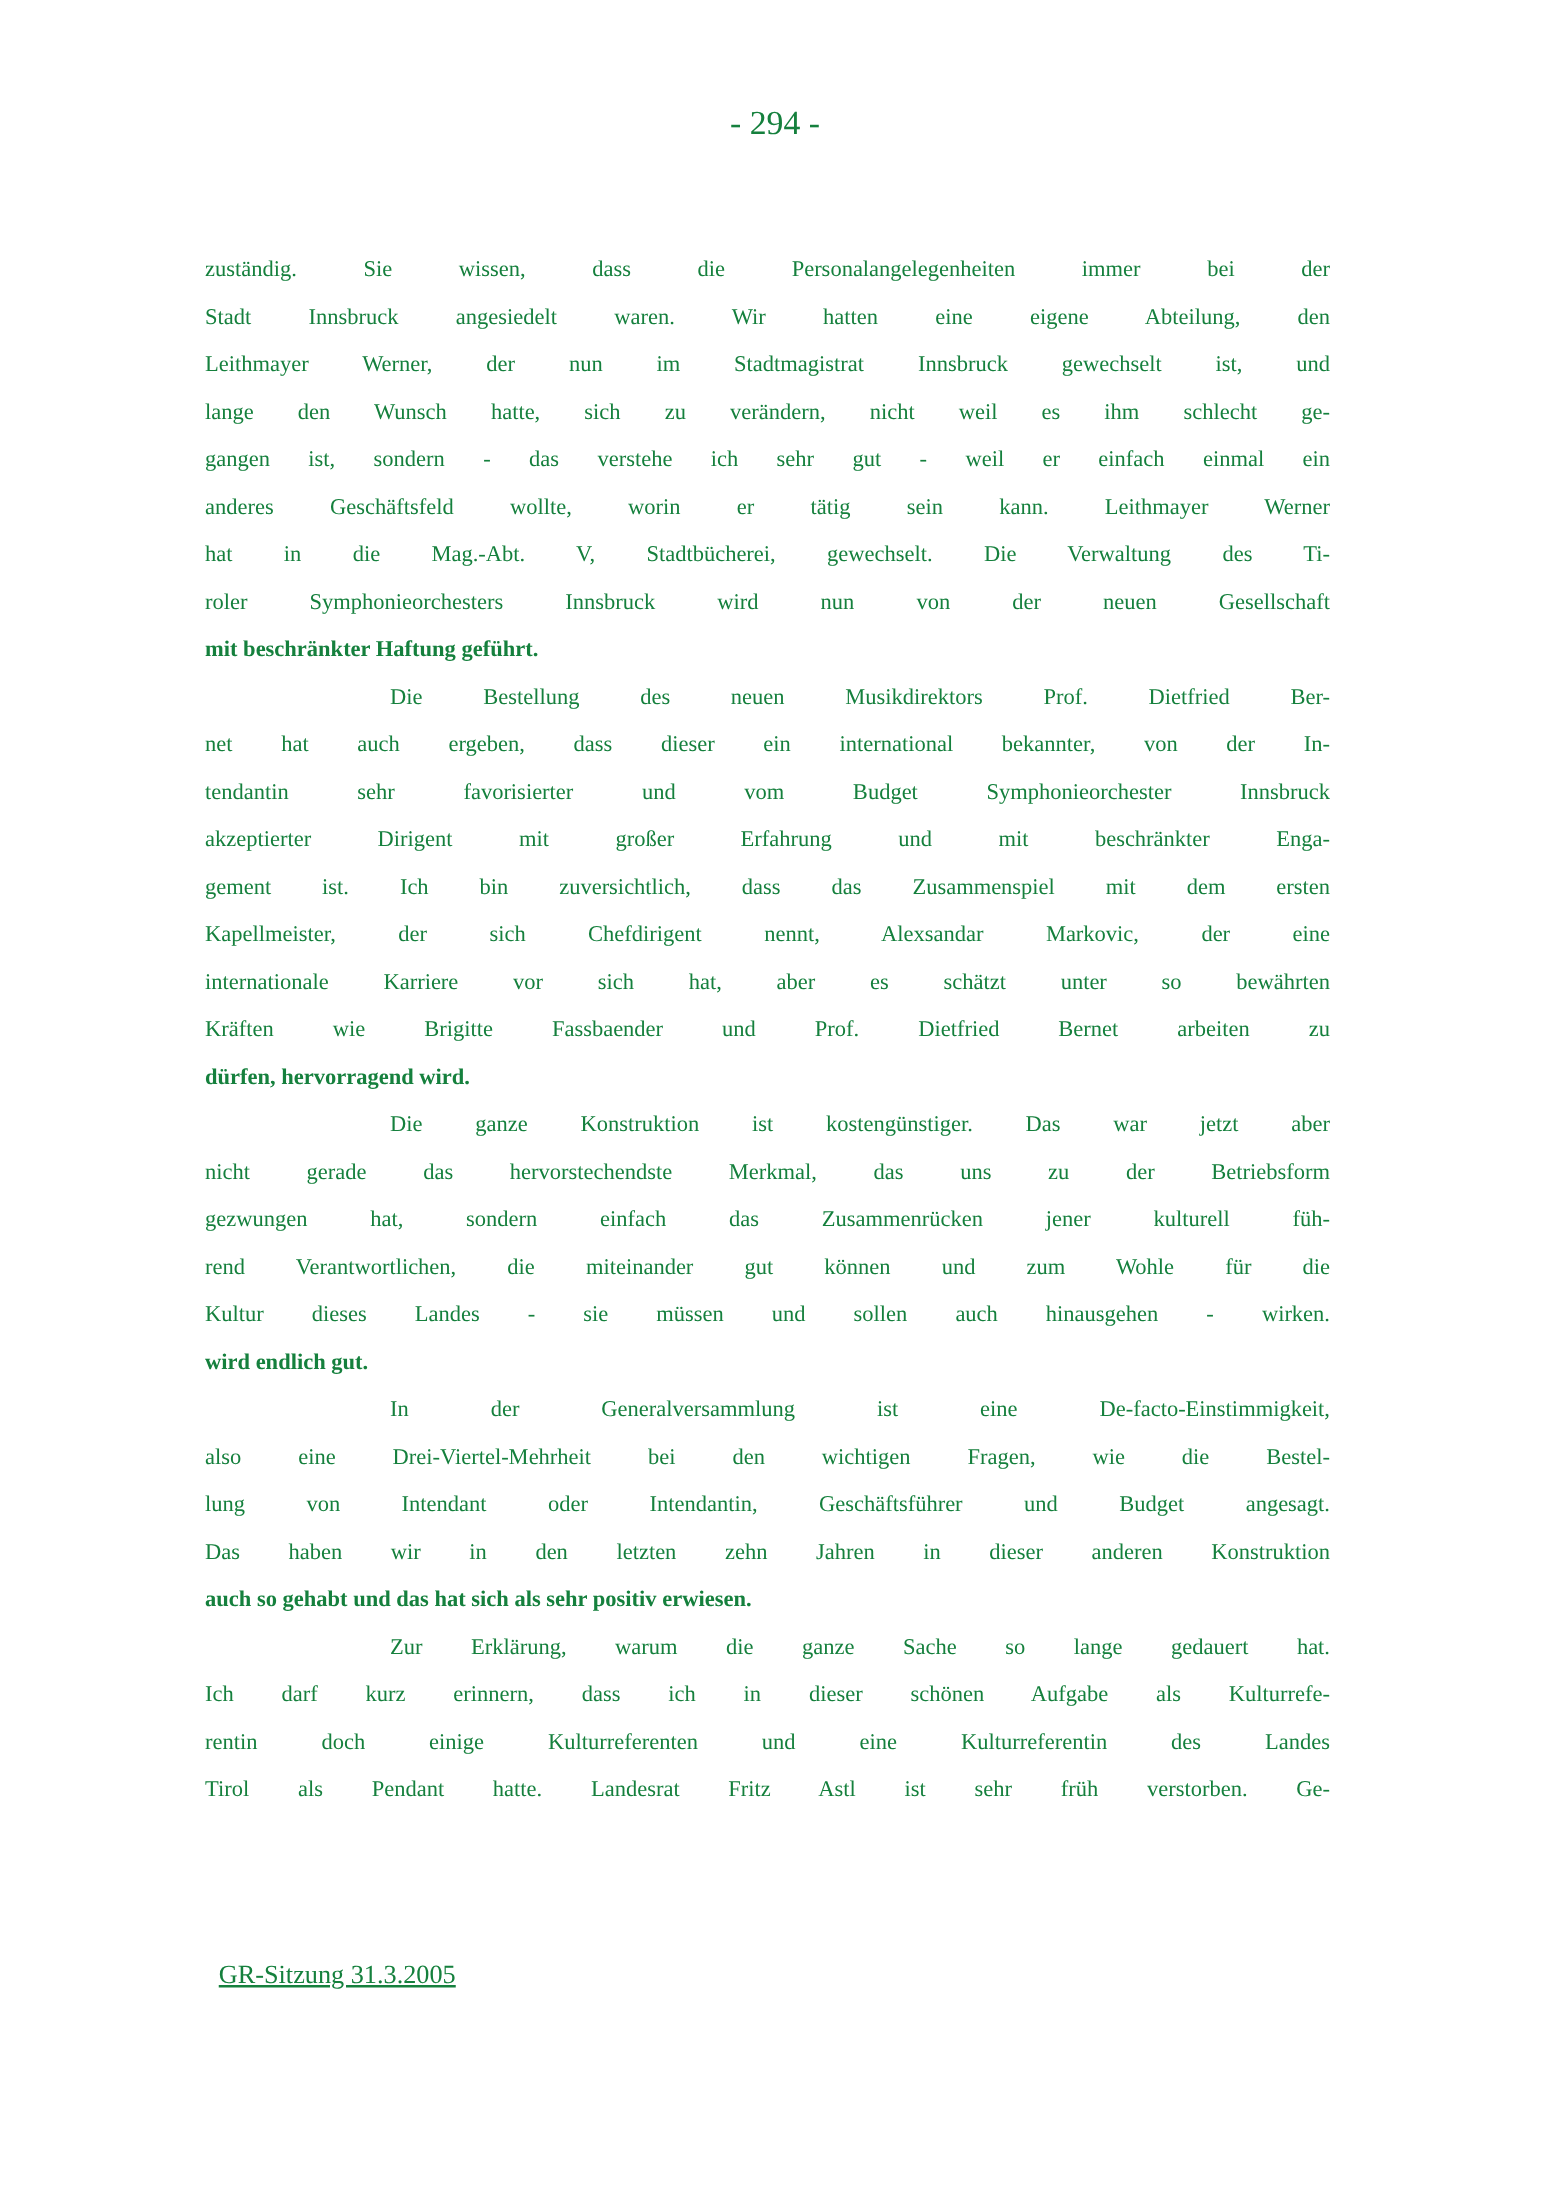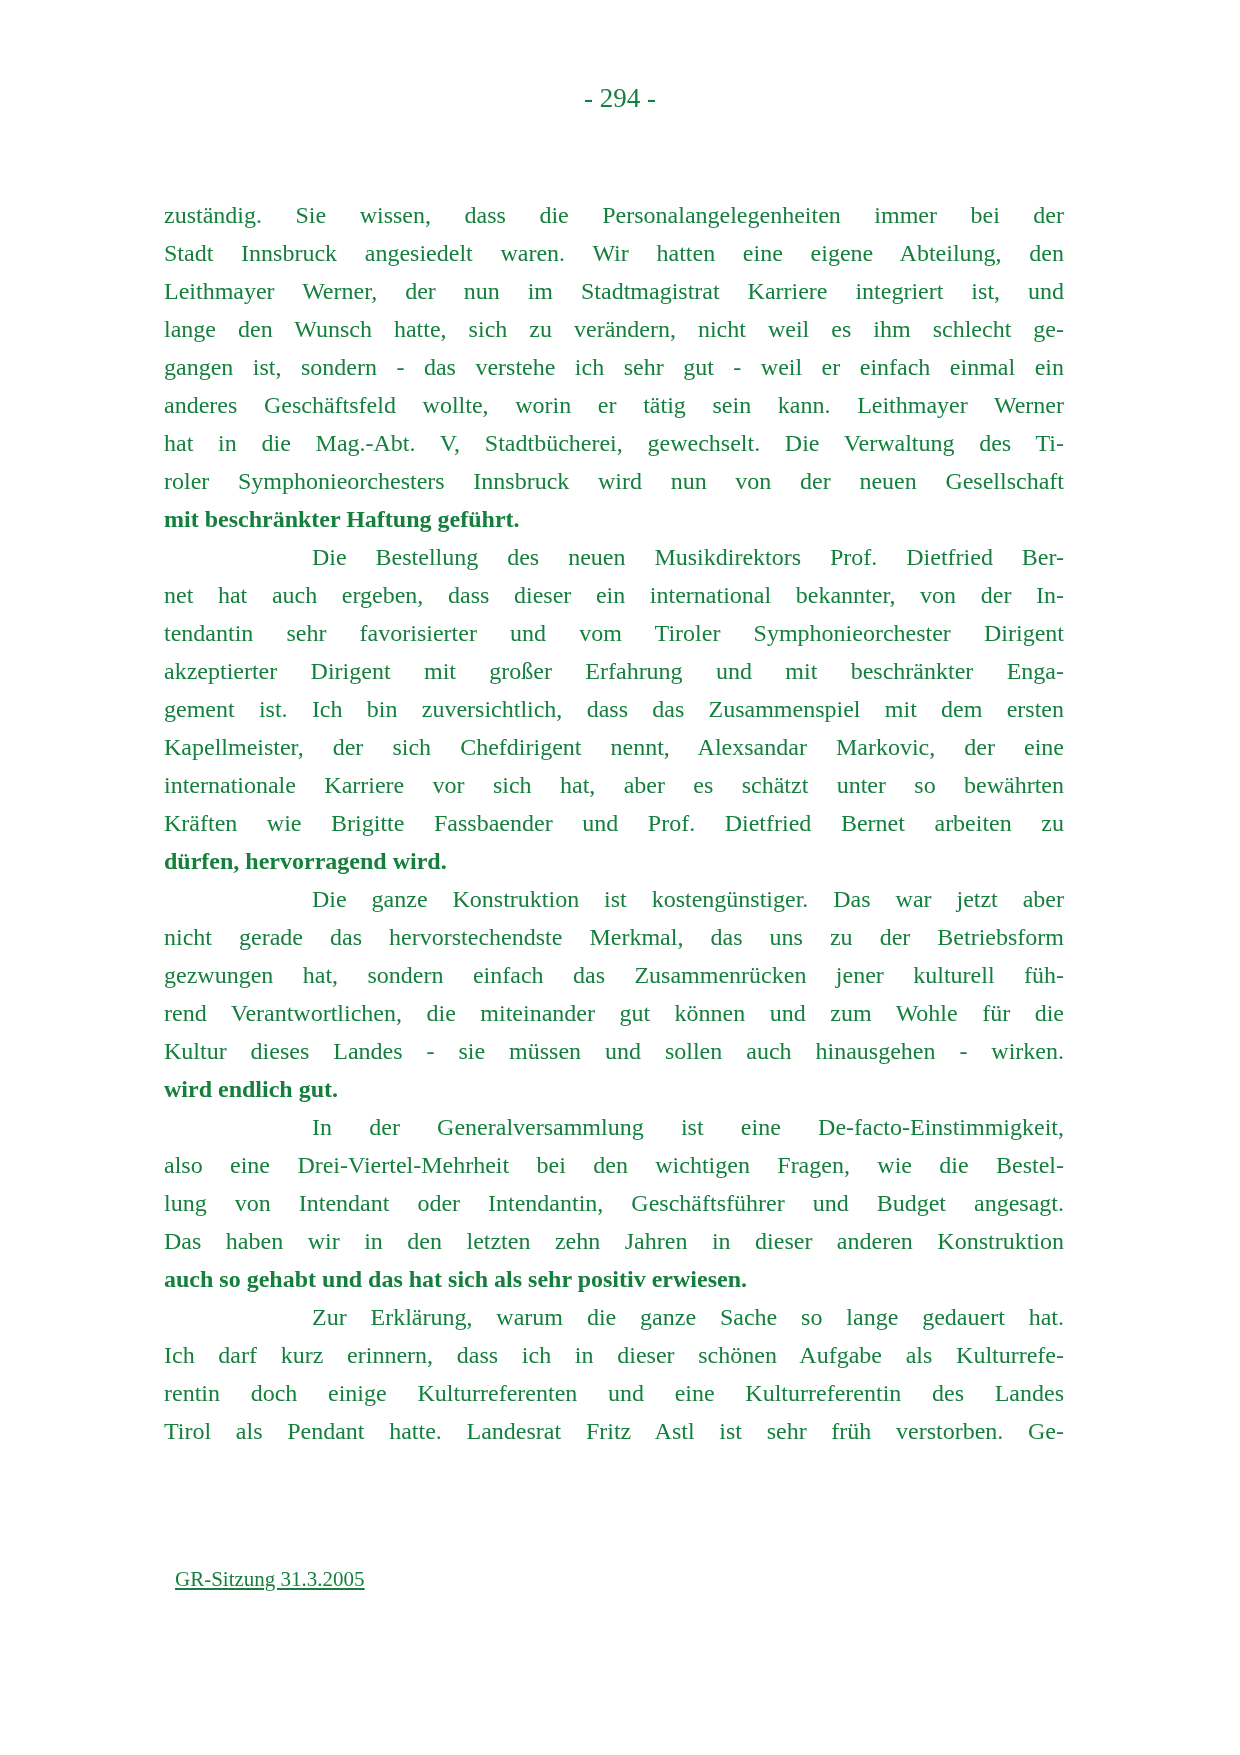--- a/index.html
+++ b/index.html
@@ -24,21 +24,21 @@
     text-align: center;
     font-size: 27px;
     line-height: 32px;
     white-space: pre;
   }
   .body-text {
     position: absolute;
     left: 164px;
     top: 196px;
     width: 900px;
-    font-size: 24px;
+    font-size: 18px;
   }
   .line {
     height: 38px;
     line-height: 38px;
     text-align: justify;
     text-align-last: justify;
     white-space: normal;
     overflow: visible;
   }
   .line.par-end {
@@ -59,30 +59,30 @@
 </style>
 </head>
 <body>
 
 <div class="page">
   <div class="page-number">- 294 -</div>
 
   <div class="body-text">
       <div class="line">zuständig. Sie wissen, dass die Personalangelegenheiten immer bei der</div>
       <div class="line">Stadt Innsbruck angesiedelt waren. Wir hatten eine eigene Abteilung, den</div>
-      <div class="line">Leithmayer Werner, der nun im Stadtmagistrat Karriere integriert ist, und</div>
+      <div class="line">Leithmayer Werner, der nun im Stadtmagistrat Innsbruck gewechselt ist, und</div>
       <div class="line">lange den Wunsch hatte, sich zu verändern, nicht weil es ihm schlecht ge-</div>
       <div class="line">gangen ist, sondern - das verstehe ich sehr gut - weil er einfach einmal ein</div>
       <div class="line">anderes Geschäftsfeld wollte, worin er tätig sein kann. Leithmayer Werner</div>
       <div class="line">hat in die Mag.-Abt. V, Stadtbücherei, gewechselt. Die Verwaltung des Ti-</div>
       <div class="line">roler Symphonieorchesters Innsbruck wird nun von der neuen Gesellschaft</div>
       <div class="line par-end">mit beschränkter Haftung geführt.</div>
       <div class="line indent">Die Bestellung des neuen Musikdirektors Prof. Dietfried Ber-</div>
       <div class="line">net hat auch ergeben, dass dieser ein international bekannter, von der In-</div>
-      <div class="line">tendantin sehr favorisierter und vom Tiroler Symphonieorchester Dirigent</div>
+      <div class="line">tendantin sehr favorisierter und vom Budget Symphonieorchester Innsbruck</div>
       <div class="line">akzeptierter Dirigent mit großer Erfahrung und mit beschränkter Enga-</div>
       <div class="line">gement ist. Ich bin zuversichtlich, dass das Zusammenspiel mit dem ersten</div>
       <div class="line">Kapellmeister, der sich Chefdirigent nennt, Alexsandar Markovic, der eine</div>
       <div class="line">internationale Karriere vor sich hat, aber es schätzt unter so bewährten</div>
       <div class="line">Kräften wie Brigitte Fassbaender und Prof. Dietfried Bernet arbeiten zu</div>
       <div class="line par-end">dürfen, hervorragend wird.</div>
       <div class="line indent">Die ganze Konstruktion ist kostengünstiger. Das war jetzt aber</div>
       <div class="line">nicht gerade das hervorstechendste Merkmal, das uns zu der Betriebsform</div>
       <div class="line">gezwungen hat, sondern einfach das Zusammenrücken jener kulturell füh-</div>
       <div class="line">rend Verantwortlichen, die miteinander gut können und zum Wohle für die</div>

